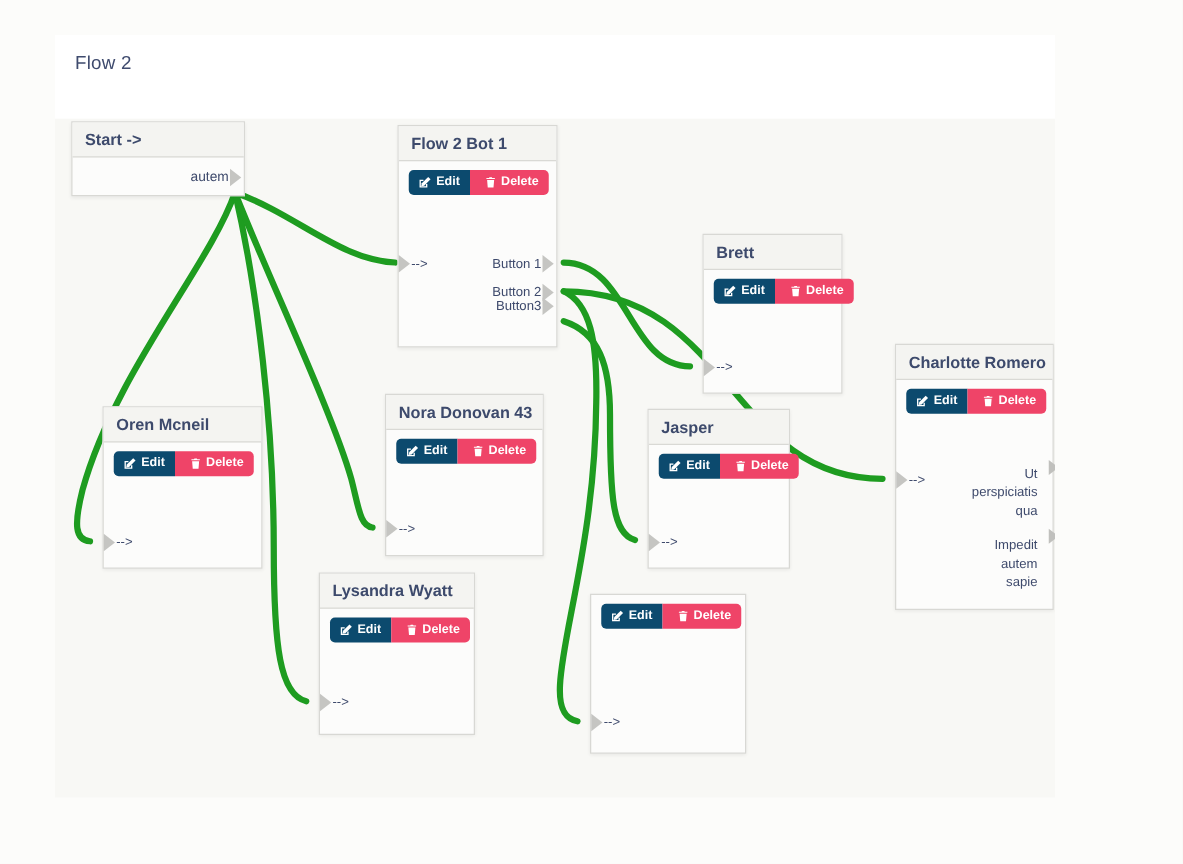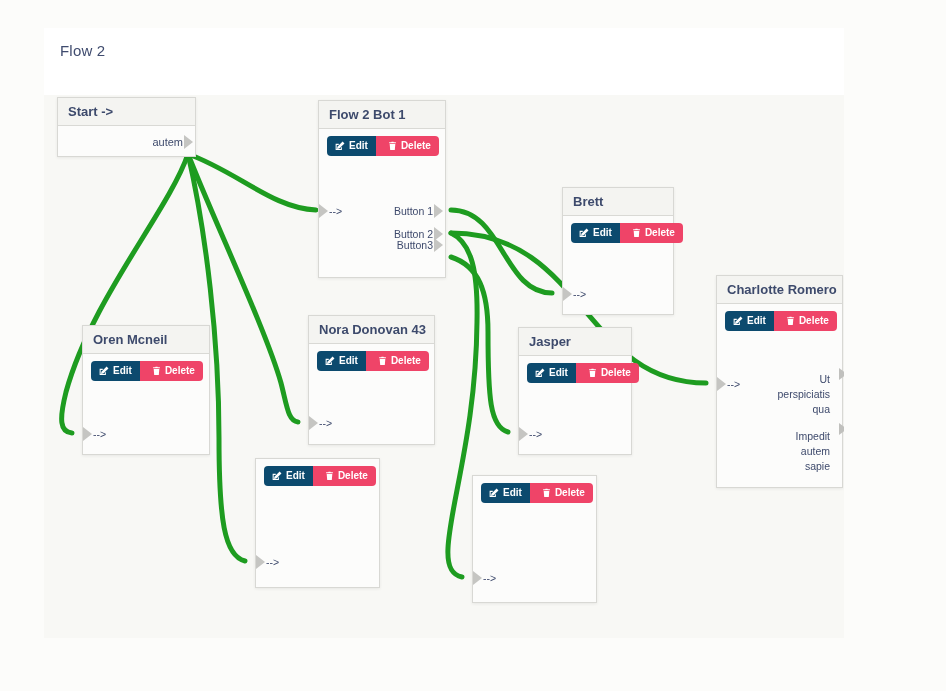--- a/index.html
+++ b/index.html
@@ -253,20 +253,21 @@
         <span>Delete</span>
       </button>
     </div>
     <div class="port-row port-in" style="top:98px;">
       <span class="arrow in"></span>
       <span>--&gt;</span>
     </div>
   </div>
 
   <div class="node" style="left:211px;top:363px;width:125px;height:130px;">
+    <div class="node-header">Lysandra Wyatt</div>
     <div class="node-actions">
       <button class="btn edit">
         <svg width="10" height="10" viewBox="0 0 16 16">
             <path fill="#fff" d="M12.1.9l3 3-8.2 8.2-3.8.8.8-3.8L12.1.9z"></path>
             <path fill="#fff" d="M1 4.5v10h10V10h-1.7v2.8H2.7V6.2H6V4.5H1z"></path>
           </svg>
         <span>Edit</span>
       </button>
       <button class="btn delete">
         <svg width="9" height="10" viewBox="0 0 16 16">

